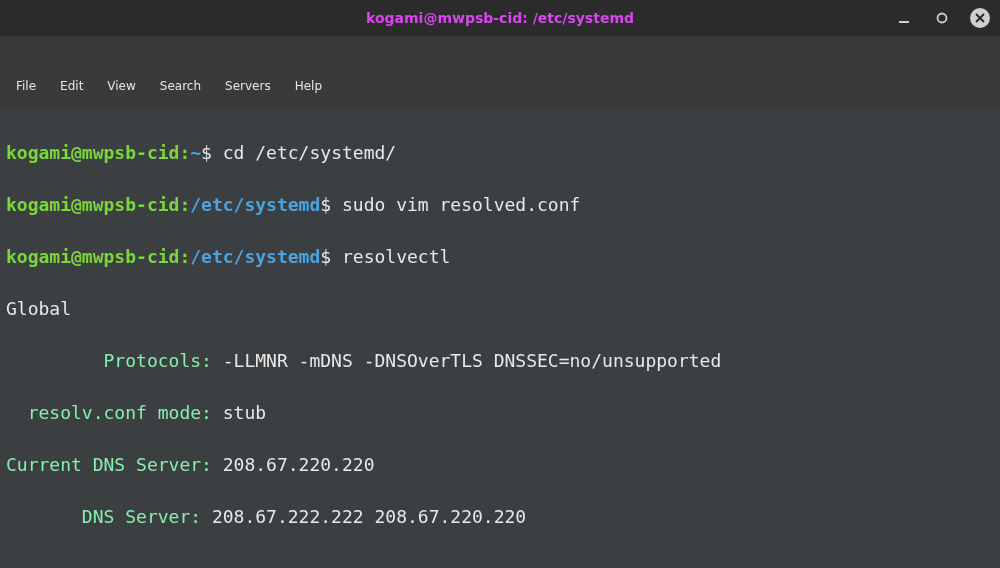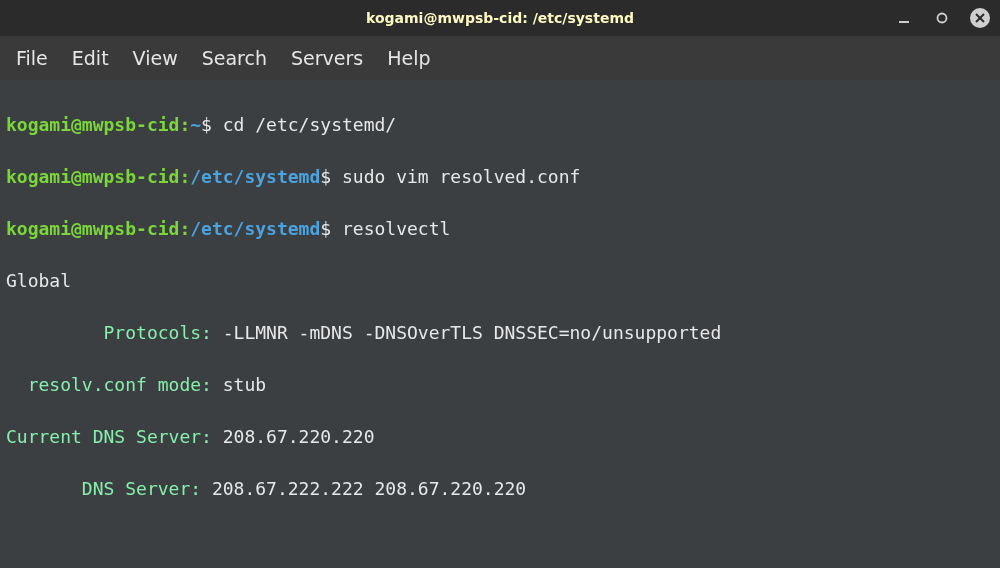--- a/index.html
+++ b/index.html
@@ -6,21 +6,21 @@
   html, body { width: 1000px; height: 568px; overflow: hidden; font-family: "DejaVu Sans Mono", "Liberation Mono", monospace; }
   body { background: #3a3a3a; }
 
   .titlebar {
     height: 36px;
     background: #2b2b2b;
     display: flex;
     align-items: center;
     justify-content: center;
     position: relative;
-    color: #fef9c3;
+    color: #d946ef;
     font-family: "DejaVu Sans", sans-serif;
     font-size: 14px;
     font-weight: 600;
     text-align: center;
   }
   .title-controls {
     position: absolute;
     right: 10px;
     top: 0;
     height: 36px;
@@ -47,22 +47,23 @@
   }
 
   .menubar {
     height: 44px;
     background: #3a3a3a;
     display: flex;
     align-items: center;
     gap: 24px;
     padding: 0 16px;
     font-family: "DejaVu Sans", sans-serif;
-    font-size: 19px;
+    font-size: 12px;
     color: #e6e6e6;
+    margin-top: 28px;
   }
   .menubar .menu-item { cursor: pointer; }
 
   .terminal {
     background: #3b3f42;
     color: #e8e8e8;
     font-size: 18px;
     line-height: 26px;
     padding: 6px 6px 22px 6px;
     height: calc(568px - 36px - 44px);

